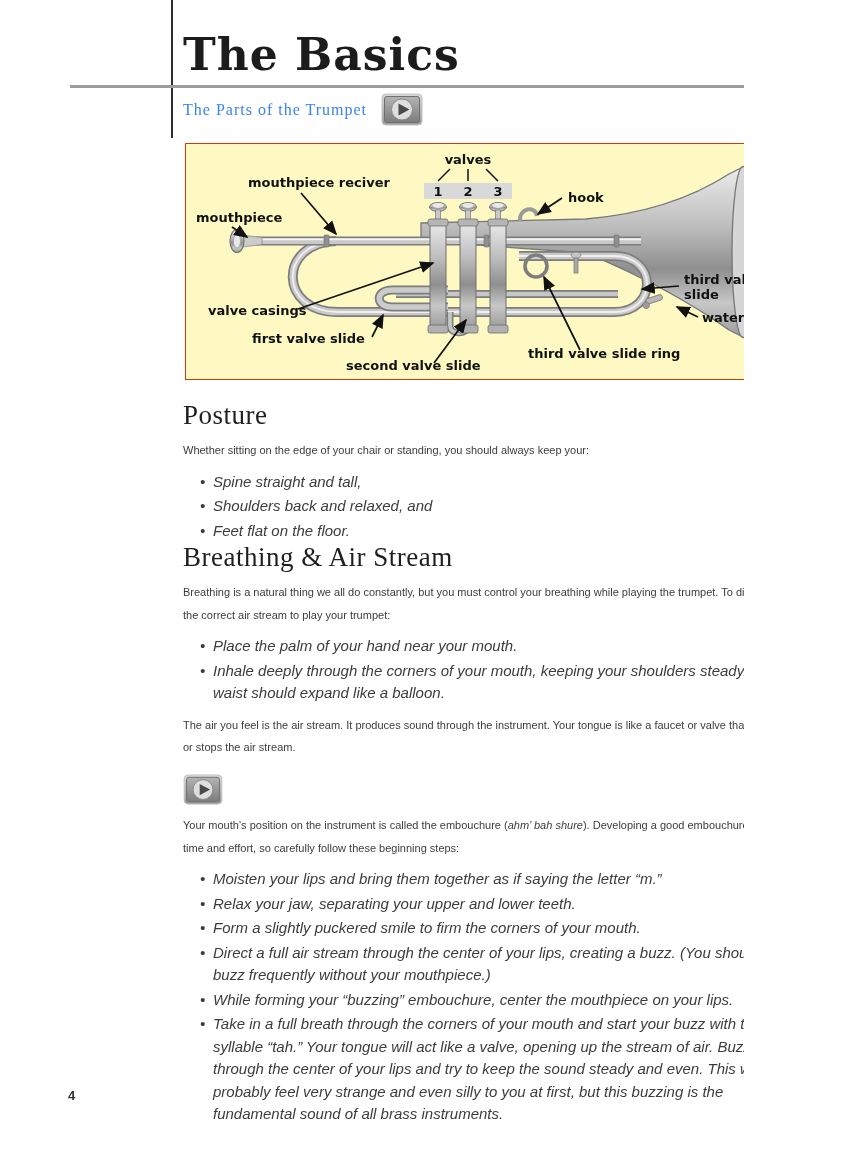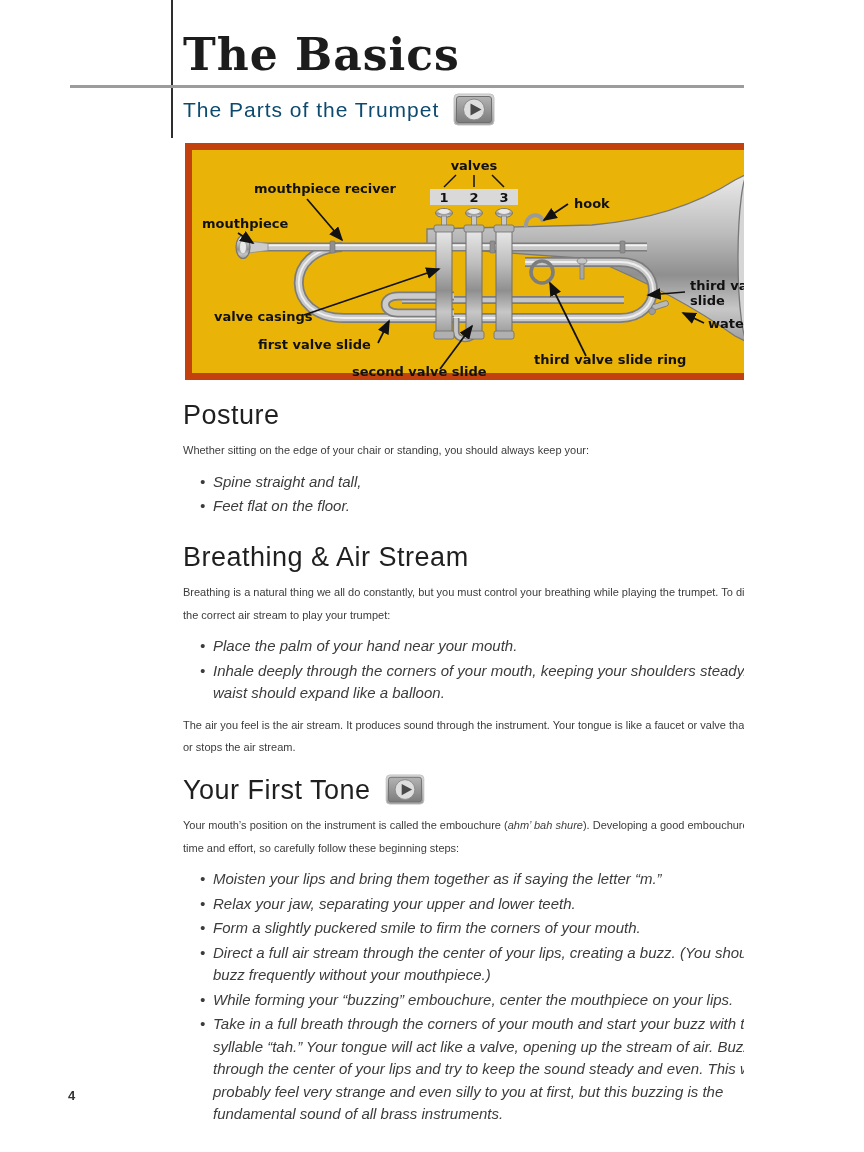--- a/index.html
+++ b/index.html
@@ -9,34 +9,34 @@
   }
   .v-rule{position:absolute;left:171px;top:0;width:2px;height:138px;background:#2e2e2e;}
   .h-rule{position:absolute;left:70px;top:85px;width:723px;height:3px;background:#9c9c9c;}
   h1.title{
     position:absolute;left:183px;top:33px;margin:0;
     font-family:"DejaVu Serif",serif;font-weight:700;font-size:44px;line-height:1;
     color:#1c1c1c;letter-spacing:1px;
   }
   .subtitle-row{position:absolute;left:183px;top:92px;display:flex;align-items:center;gap:14px;}
   h2.subtitle{
-    margin:0;font-family:Liberation Sans, sans-serif;font-weight:400;font-size:21px;
-    color:#0c4a6e;letter-spacing:1px;line-height:36px;
+    margin:0;font-family:Liberation Serif, serif;font-weight:400;font-size:16px;
+    color:#3b82f6;letter-spacing:1px;line-height:36px;
   }
   .video-icon{display:inline-block;width:42px;height:34px;cursor:pointer;}
   .diagram{
     position:absolute;left:185px;top:143px;width:605px;height:237px;
-    border:7px solid #c2410c;box-sizing:border-box;background:#eab308;
+    border:1px solid #c2410c;box-sizing:border-box;background:#fef9c3;
   }
   section{position:absolute;left:183px;width:610px;}
   #posture{top:399px;}
   #breathing{top:541px;}
   #first-tone{top:774px;}
   h3.sec-head{
-    margin:0 0 8px 0;font-family:Liberation Sans, sans-serif;font-weight:400;font-size:27px;
+    margin:0 0 8px 0;font-family:Liberation Serif, serif;font-weight:400;font-size:27px;
     line-height:32px;color:#1f1f1f;letter-spacing:0.5px;
   }
   .head-row{display:flex;align-items:center;gap:14px;margin:0 0 8px 0;}
   .head-row h3{margin:0;}
   p{margin:0 0 9px 0;font-size:11px;line-height:22.5px;color:#3c3c3c;}
   p.outro{margin-top:9px;}
   ul{list-style:none;margin:2px 0 0 17px;padding:0;}
   li{position:relative;padding-left:13px;margin-bottom:2px;font-size:15px;line-height:22.5px;color:#3c3c3c;font-style:italic;}
   li::before{content:"\2022";position:absolute;left:0;top:0;color:#3c3c3c;}
   .it{font-style:italic;}
@@ -205,37 +205,37 @@
       <text class="dlabel" x="498" y="155">slide</text>
       <text class="dlabel" x="516" y="178">water key</text>
     </svg>
   </div>
 
   <section id="posture">
     <h3 class="sec-head">Posture</h3>
     <p>Whether sitting on the edge of your chair or standing, you should always keep your:</p>
     <ul>
       <li>Spine straight and tall,</li>
+      <li>Shoulders back and relaxed, and</li>
       <li>Feet flat on the floor.</li>
     </ul>
   </section>
 
   <section id="breathing">
     <h3 class="sec-head">Breathing &amp; Air Stream</h3>
     <p>Breathing is a natural thing we all do constantly, but you must control your breathing while playing the trumpet. To discover the correct air stream to play your trumpet:</p>
     <ul>
       <li>Place the palm of your hand near your mouth.</li>
       <li>Inhale deeply through the corners of your mouth, keeping your shoulders steady. Your waist should expand like a balloon.</li>
     </ul>
     <p class="outro">The air you feel is the air stream. It produces sound through the instrument. Your tongue is like a faucet or valve that releases or stops the air stream.</p>
   </section>
 
   <section id="first-tone">
     <div class="head-row">
-      <h3 class="sec-head">Your First Tone</h3>
       <span class="video-icon" style="width:40px;height:32px;">
         <svg viewBox="0 0 42 34" width="40" height="32" aria-hidden="true">
           <rect x="1" y="1" width="40" height="31" rx="4" fill="url(#gFrame)" stroke="#c2c2c2"></rect>
           <rect x="3.5" y="3.5" width="35" height="26" rx="2.5" fill="url(#gInner)" stroke="#6f6f6f"></rect>
           <circle cx="21" cy="16.5" r="10.5" fill="#dedede" stroke="#8a8a8a"></circle>
           <polygon points="17.5,10.5 28.5,16.5 17.5,22.5" fill="#4a4a4a"></polygon>
         </svg>
       </span>
     </div>
     <p><span>Your mouth’s position on the instrument is called the embouchure (</span><span class="it">ahm’ bah shure</span><span>). Developing a good embouchure takes time and effort, so carefully follow these beginning steps:</span></p>

